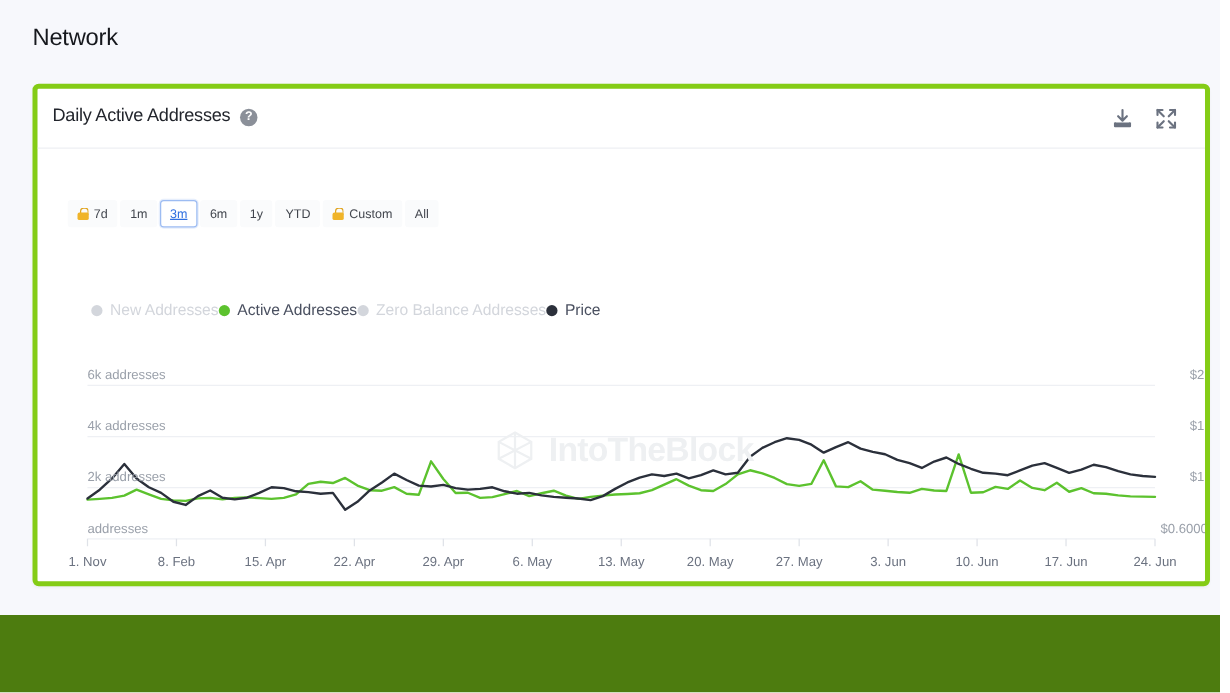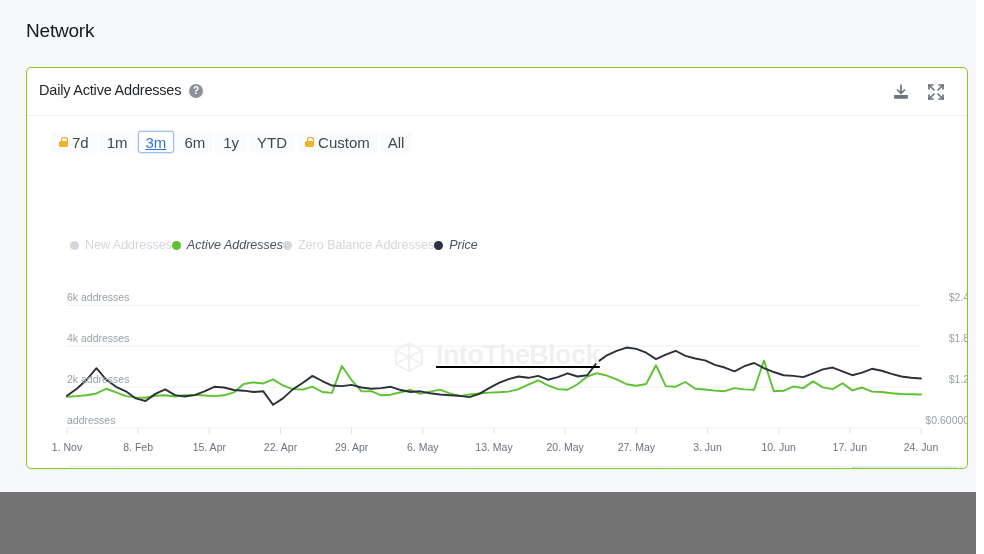--- a/index.html
+++ b/index.html
@@ -7,21 +7,21 @@
     margin: 0; padding: 0;
     width: 984px; height: 554px;
     background: #ffffff;
     font-family: "Liberation Sans", sans-serif;
     -webkit-font-smoothing: antialiased;
   }
   #page {
     position: relative;
     width: 976px; height: 554px;
     overflow: hidden;
-    background: #737373;
+    background: #4d7c0f;
   }
   #page-bg {
     position: absolute;
     left: 0; top: 0;
     width: 984px; height: 492px;
     background: #f7f8fc;
   }
   #page-title {
     position: absolute;
     left: 26px; top: 20px;
@@ -29,21 +29,21 @@
     color: #16181d;
     letter-spacing: -0.2px;
     font-weight: 400;
   }
   
   #card {
     position: absolute;
     left: 26px; top: 67px;
     width: 942px; height: 402px;
     background: #ffffff;
-    border: 1px solid #84cc16;
+    border: 4px solid #84cc16;
     border-radius: 5px;
     box-shadow: 0 1px 2px rgba(30,40,70,0.04);
     overflow: hidden;
   }
   #card-header {
     position: relative;
     height: 48px;
     border-bottom: 1px solid #eef0f4;
   }
   #card-title {
@@ -82,27 +82,28 @@
     display: flex;
     align-items: center;
     gap: 2px;
   }
   .range-btn {
     height: 22px;
     padding: 0 7px;
     display: flex;
     align-items: center;
     gap: 4px;
-    font-size: 15px;
+    font-size: 10px;
     color: #42464e;
     background: #fafbfc;
     border: 1px solid transparent;
     border-radius: 3px;
     cursor: pointer;
     white-space: nowrap;
+    margin-top: 26px;
   }
   .range-btn.selected {
     color: #2f6fe0;
     background: #ffffff;
     border: 1px solid #9dbcf2;
     box-shadow: 0 0 0 1px rgba(157,188,242,0.25);
     font-weight: 500;
     text-decoration: underline;
   }
   .lock-icon {
@@ -141,21 +142,21 @@
     gap: 6px;
     font-size: 12.5px;
     cursor: pointer;
   }
   .legend-dot {
     width: 9px; height: 9px;
     border-radius: 50%;
     display: inline-block;
   }
   .legend-item.off .legend-label { color: #d3d6dc; }
-  .legend-item.on .legend-label { color: #4a5060; font-style: italic; }
+  .legend-item.on .legend-label { color: #4a5060; }
 
   
   #plot-area {
     position: absolute;
     left: 0; top: 205px;
     width: 942px; height: 197px;
   }
   #plot-svg { display: block; }
 
   .axis-label {
@@ -172,24 +173,23 @@
     color: #6b7280;
     transform: translateX(-50%);
     white-space: nowrap;
   }
 
   
   #watermark {
     position: absolute;
     left: 365px; top: 272px;
     display: flex;
-    align-items: flex-start;
+    align-items: center;
     gap: 10px;
     pointer-events: none;
-    text-decoration: underline;
   }
   #watermark-text {
     font-size: 27px;
     color: #eef0f2;
     letter-spacing: -0.6px;
     font-weight: 600;
   }
 
   
   #navigator {

